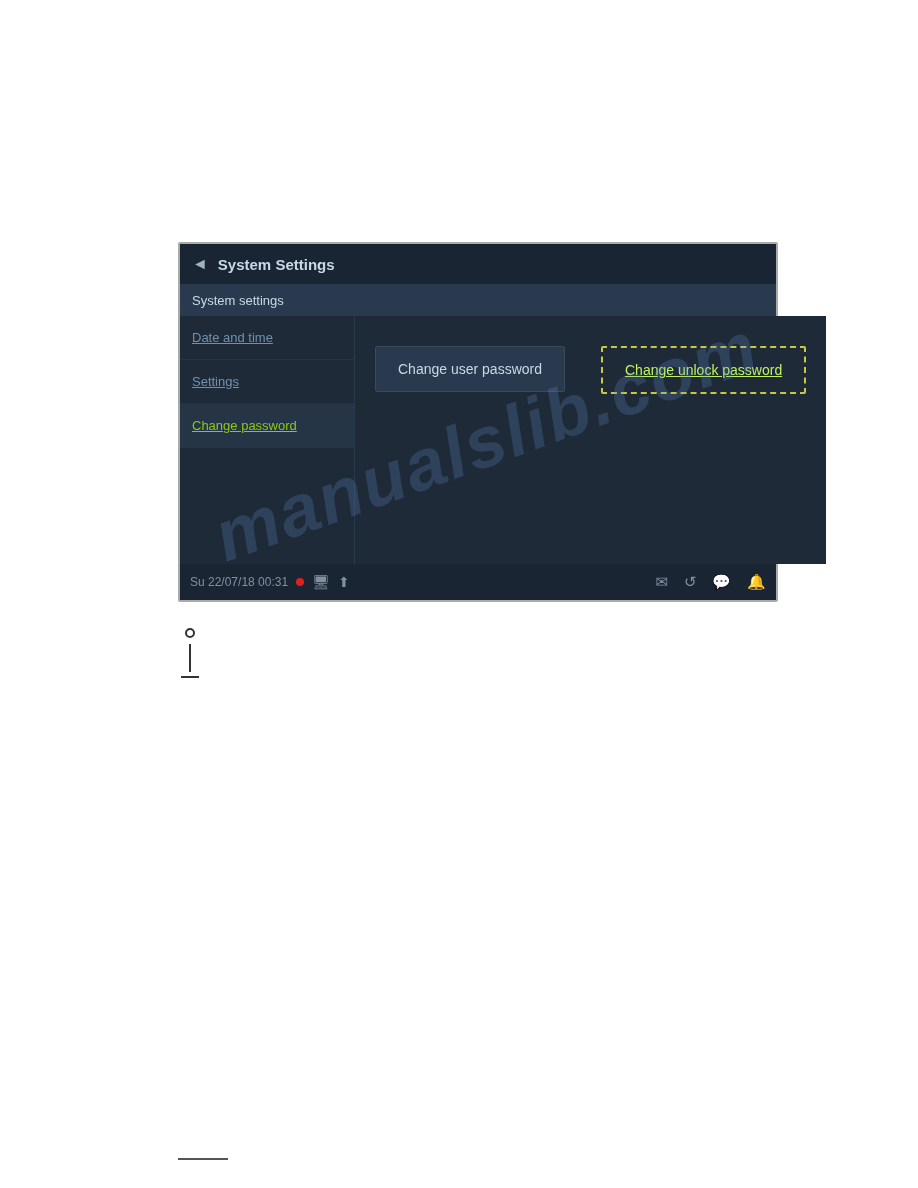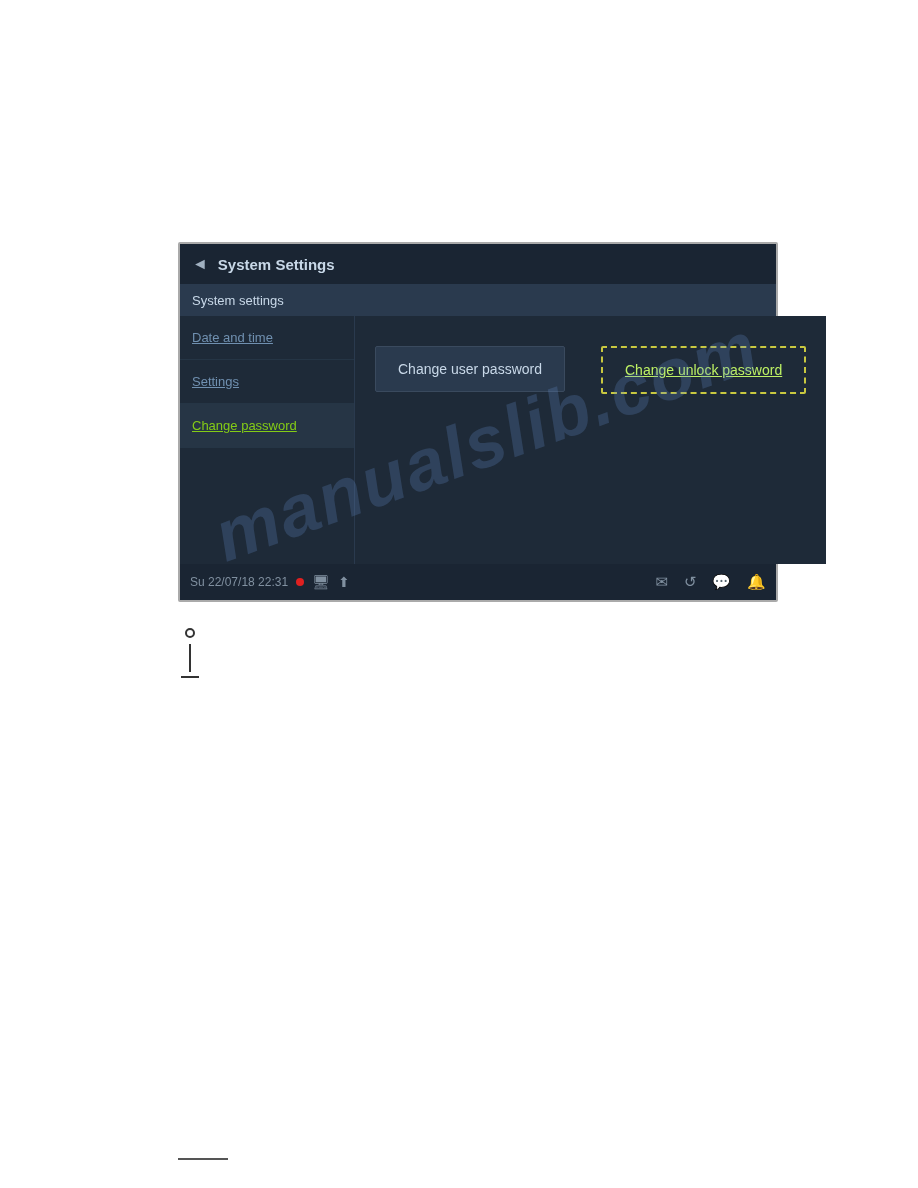--- a/index.html
+++ b/index.html
@@ -267,21 +267,21 @@
 
       <div class="content-panel">
         <button class="btn-change-user">Change user password</button>
         <button class="btn-change-unlock">Change unlock password</button>
       </div>
 
     </div>
 
     <div class="status-bar">
       <div class="status-left">
-        <span>Su 22/07/18  22:31</span>
+        <span>Su 22/07/18  00:31</span>
         <span class="status-dot"></span>
         <span style="color:#8090a0;font-size:14px;">🖥</span>
         <span style="color:#8090a0;font-size:14px;">⬆</span>
       </div>
       <div class="status-right">
         <span style="font-size:15px;">✉</span>
         <span style="font-size:15px;">↺</span>
         <span style="font-size:15px;">💬</span>
         <span style="font-size:15px;">🔔</span>
       </div>

